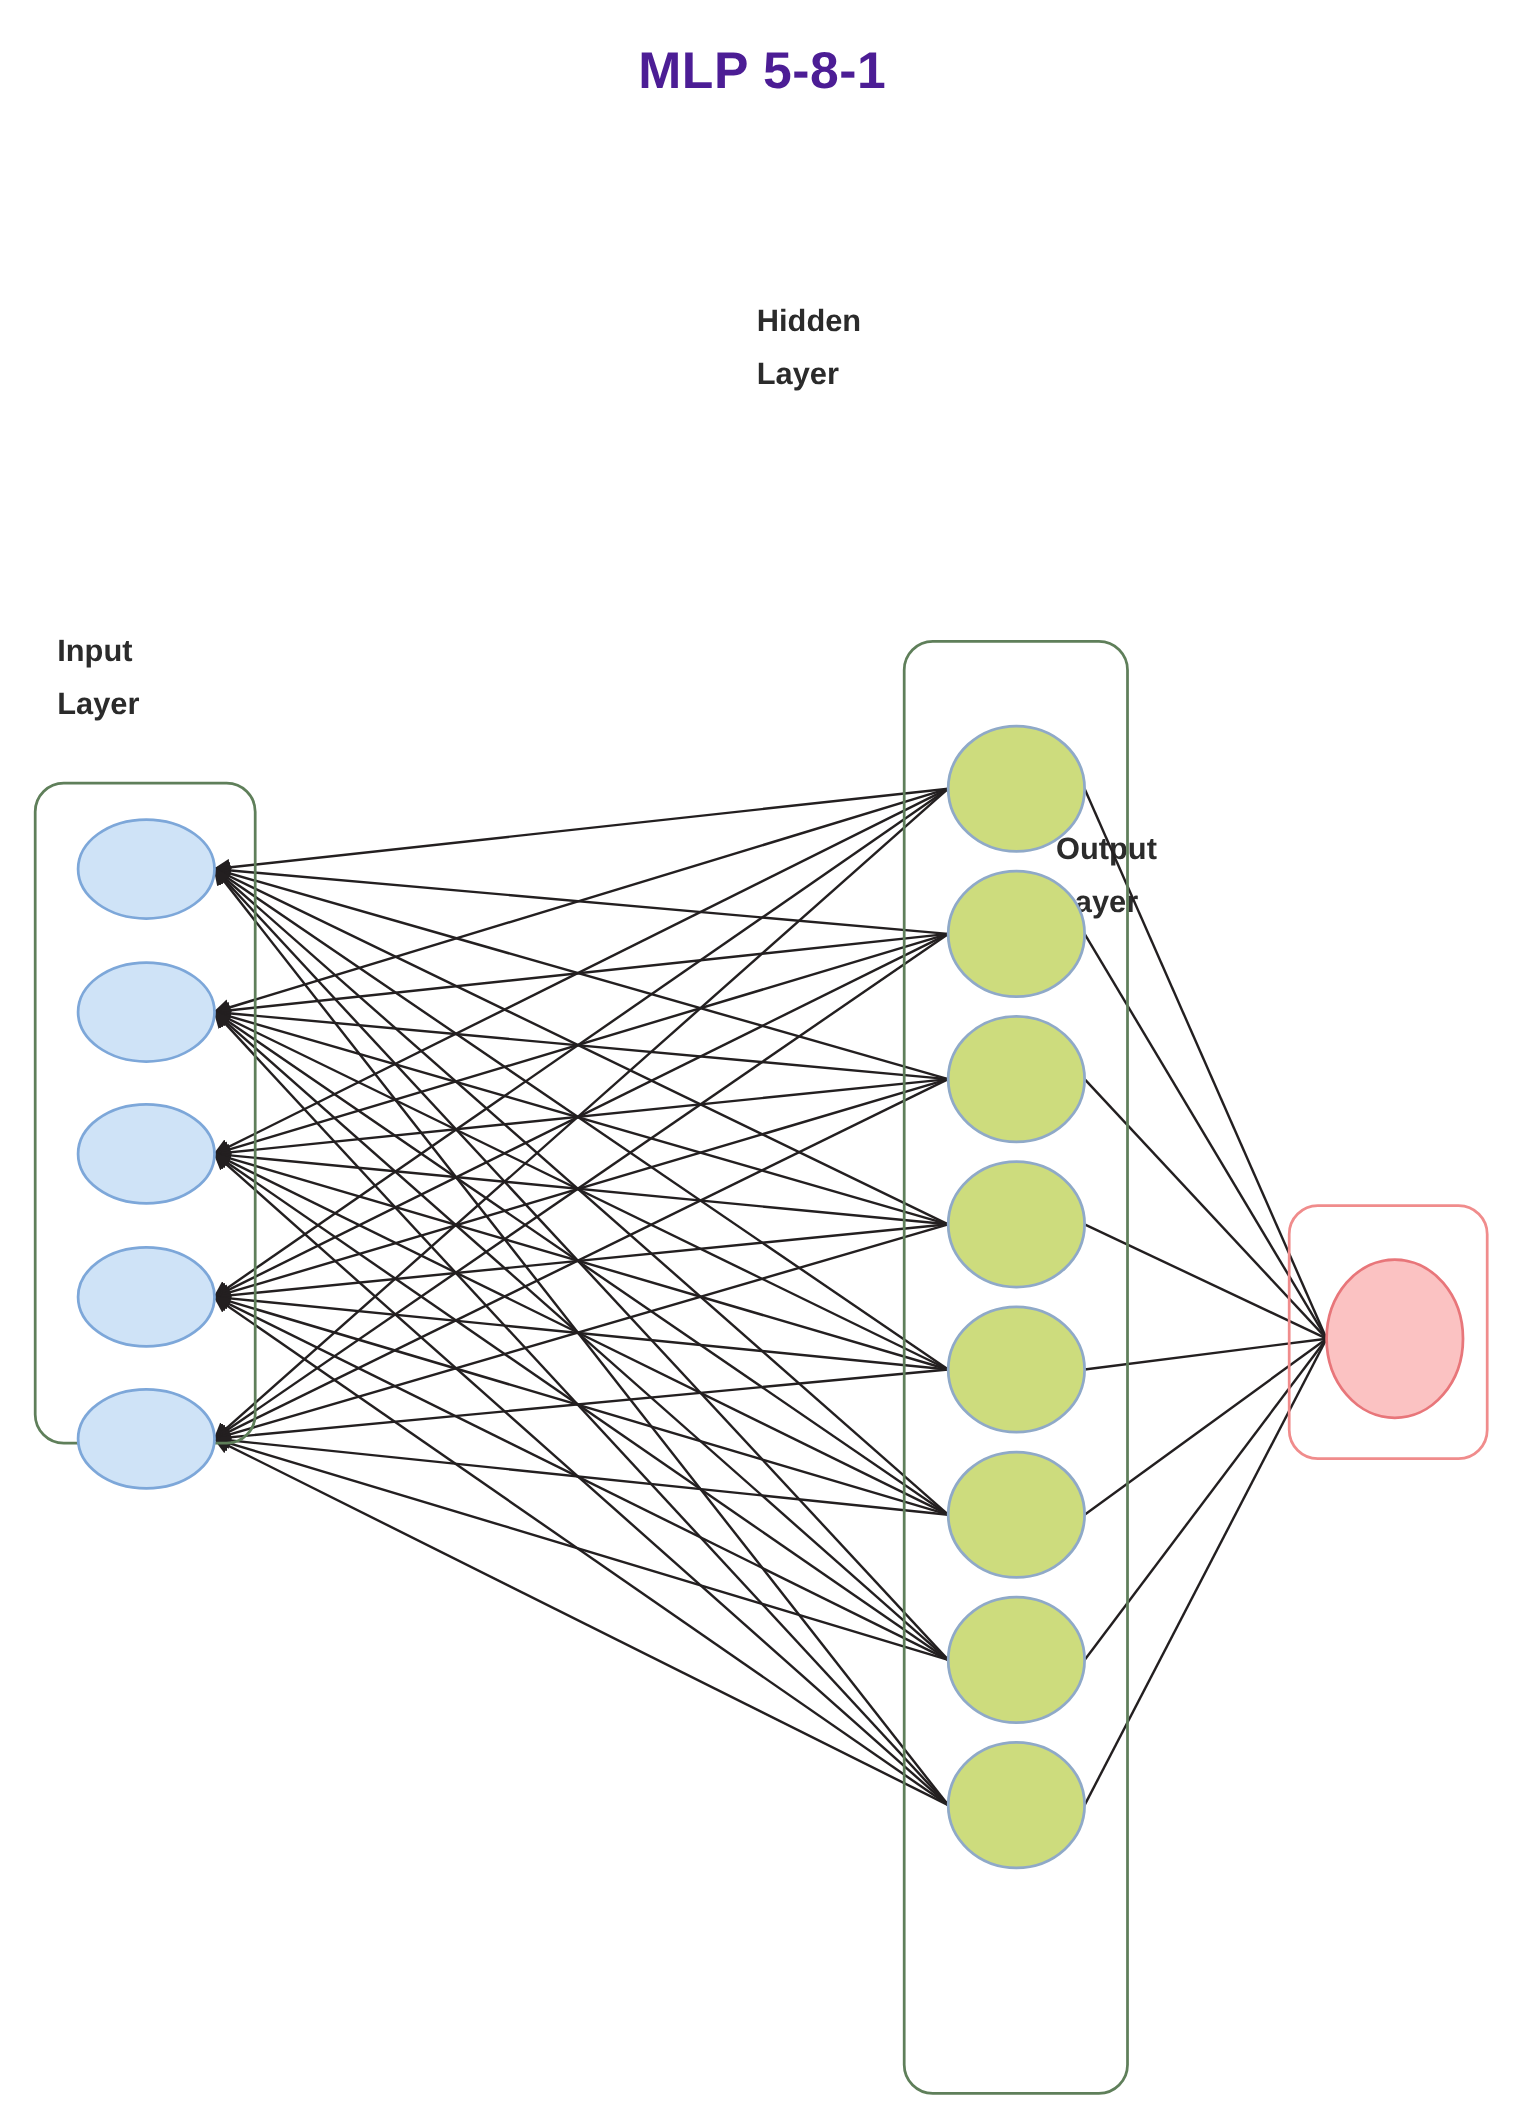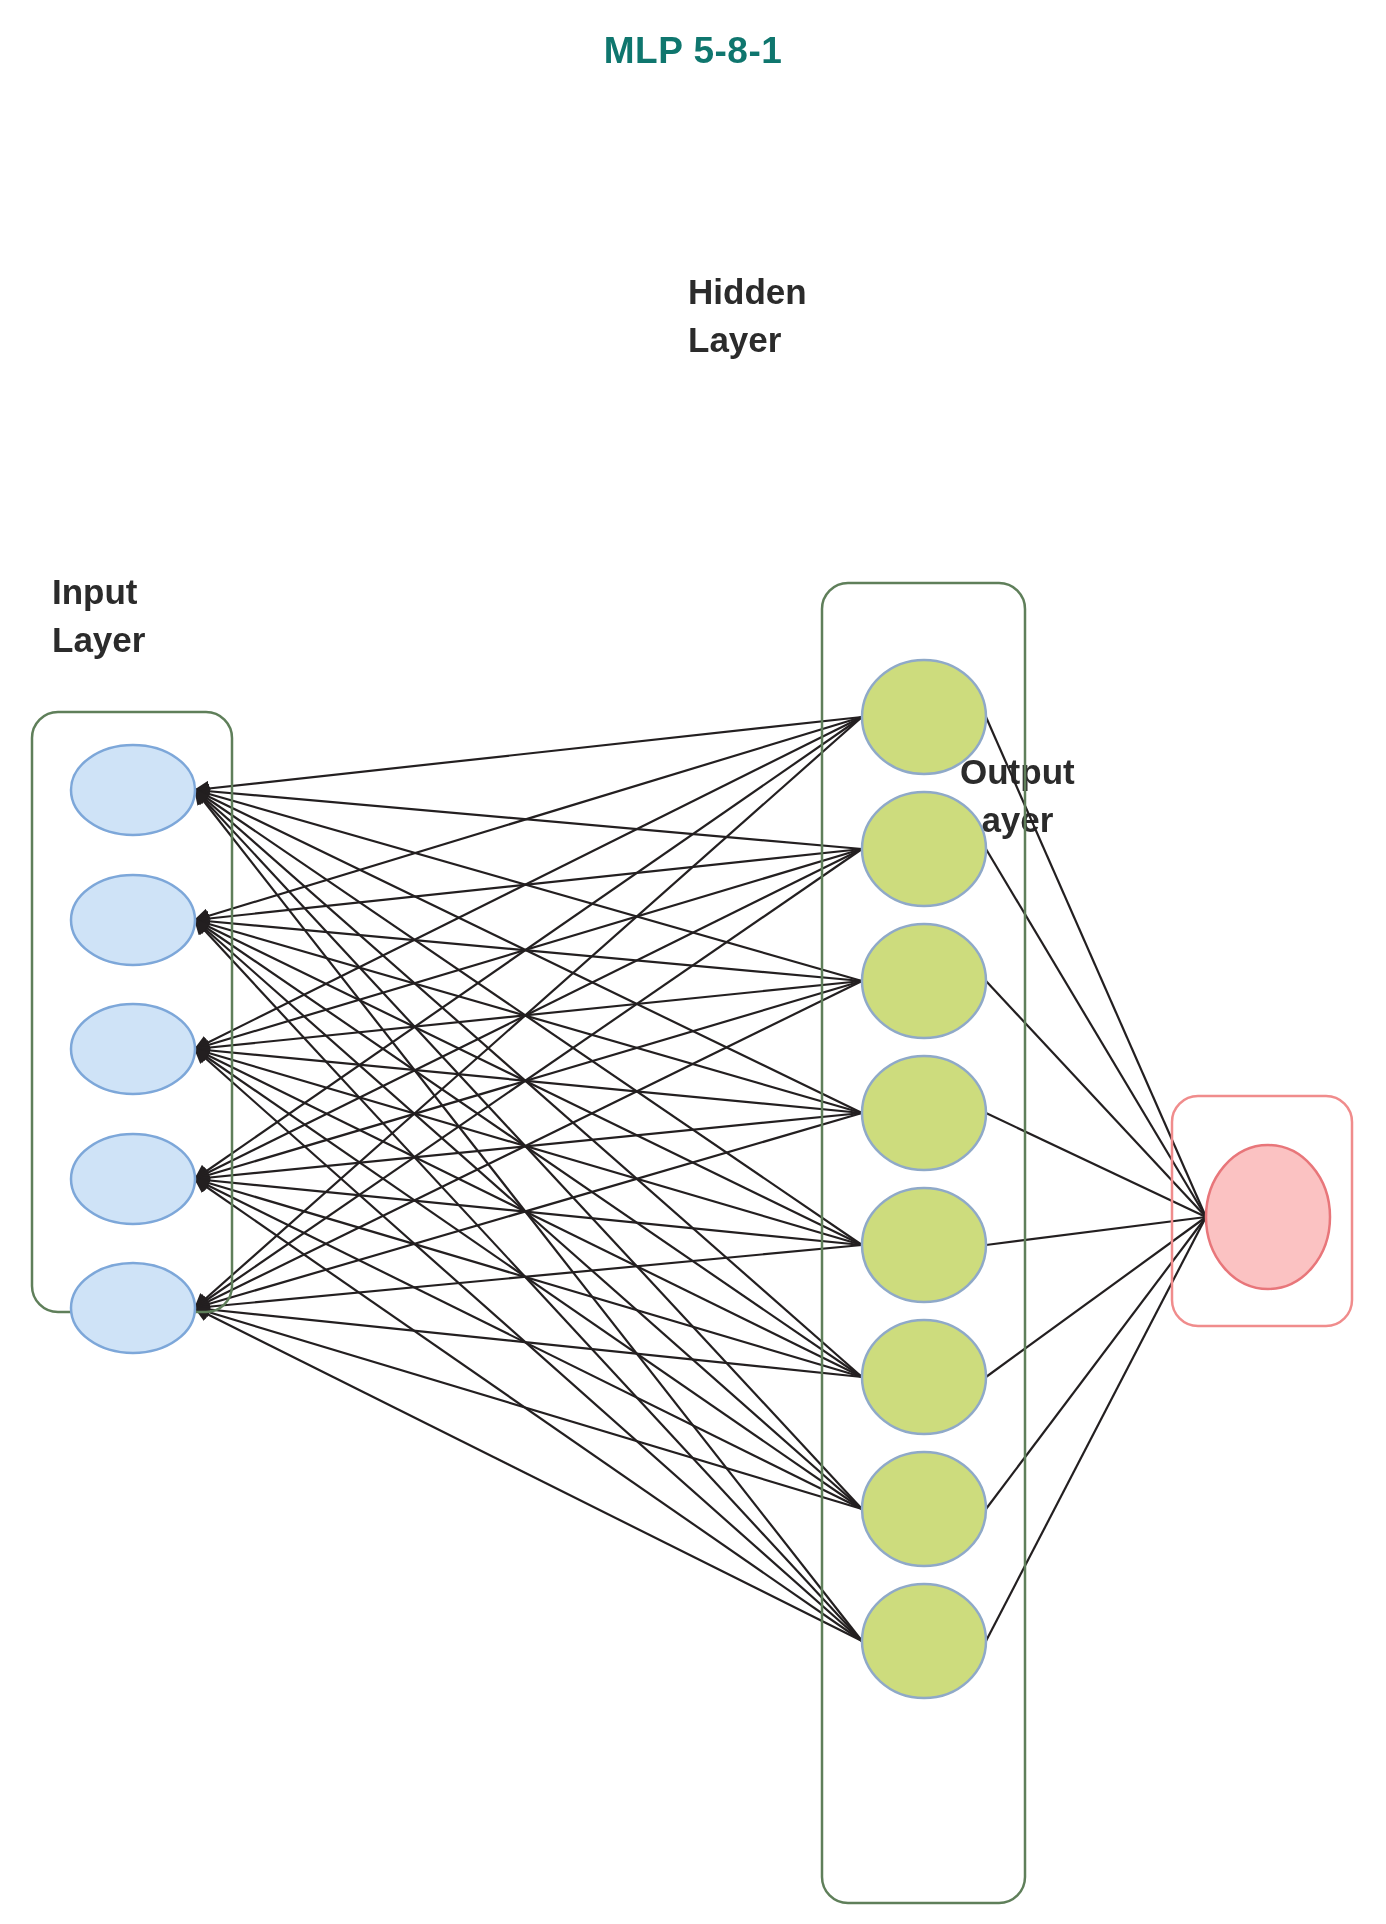--- a/index.html
+++ b/index.html
@@ -24,30 +24,31 @@
     position: absolute;
     top: 18px;
     left: 0;
     width: 1386px;
     text-align: center;
     pointer-events: none;
   }
   .title-line {
     font-family: "Liberation Sans", sans-serif;
     font-weight: bold;
-    font-size: 37px;
+    font-size: 47px;
     line-height: 66px;
-    color: #0f766e;
+    color: #4c1d95;
     letter-spacing: 0.5px;
+    margin-top: 13px;
   }
   .layer-label {
     position: absolute;
     font-family: "Liberation Sans", sans-serif;
     font-weight: bold;
-    font-size: 35px;
+    font-size: 28px;
     line-height: 48px;
     color: #2b2b2b;
     white-space: nowrap;
   }
   #label-input  { left: 52px;  top: 556px; margin-top: 12px; }
   #label-hidden { left: 688px; top: 268px; }
   #label-output { left: 960px; top: 748px; }
   svg.net { position: absolute; left: 0; top: 0; }
 </style>
 </head>

